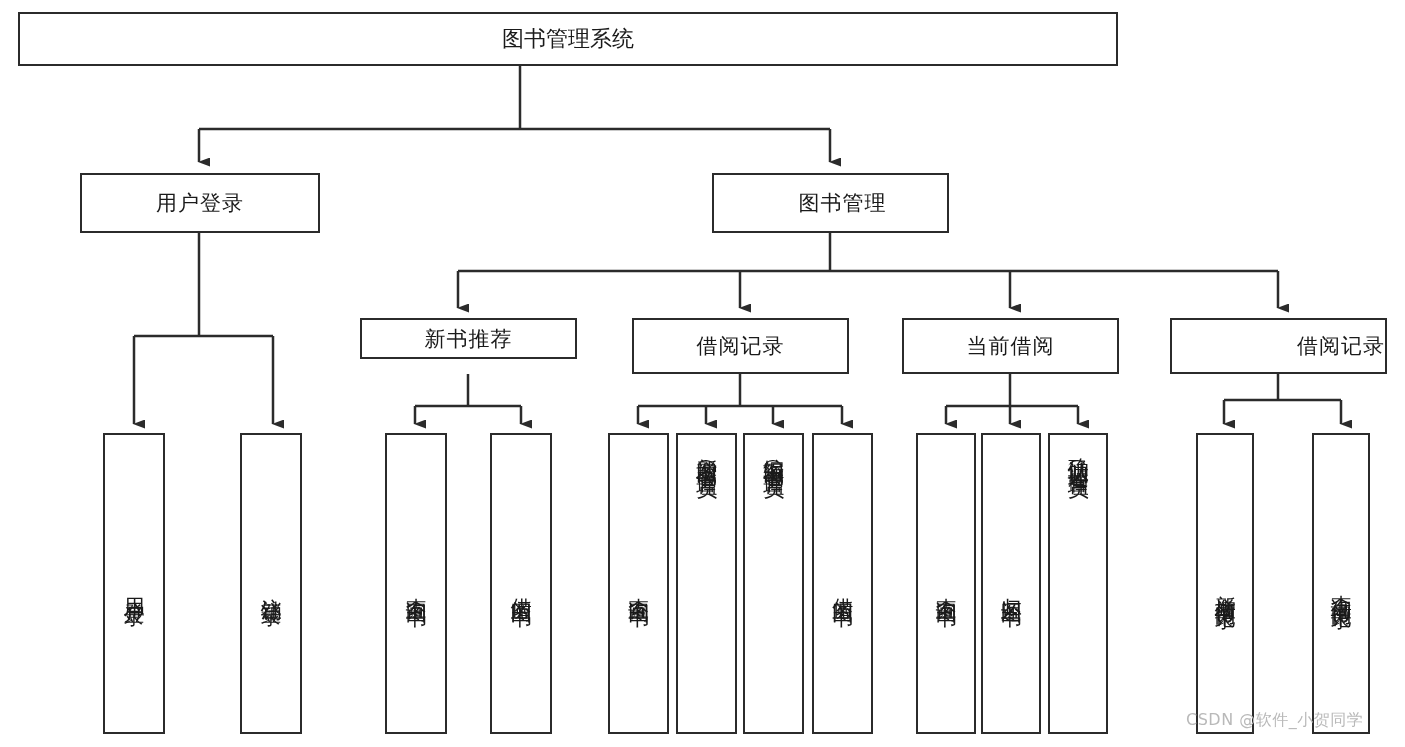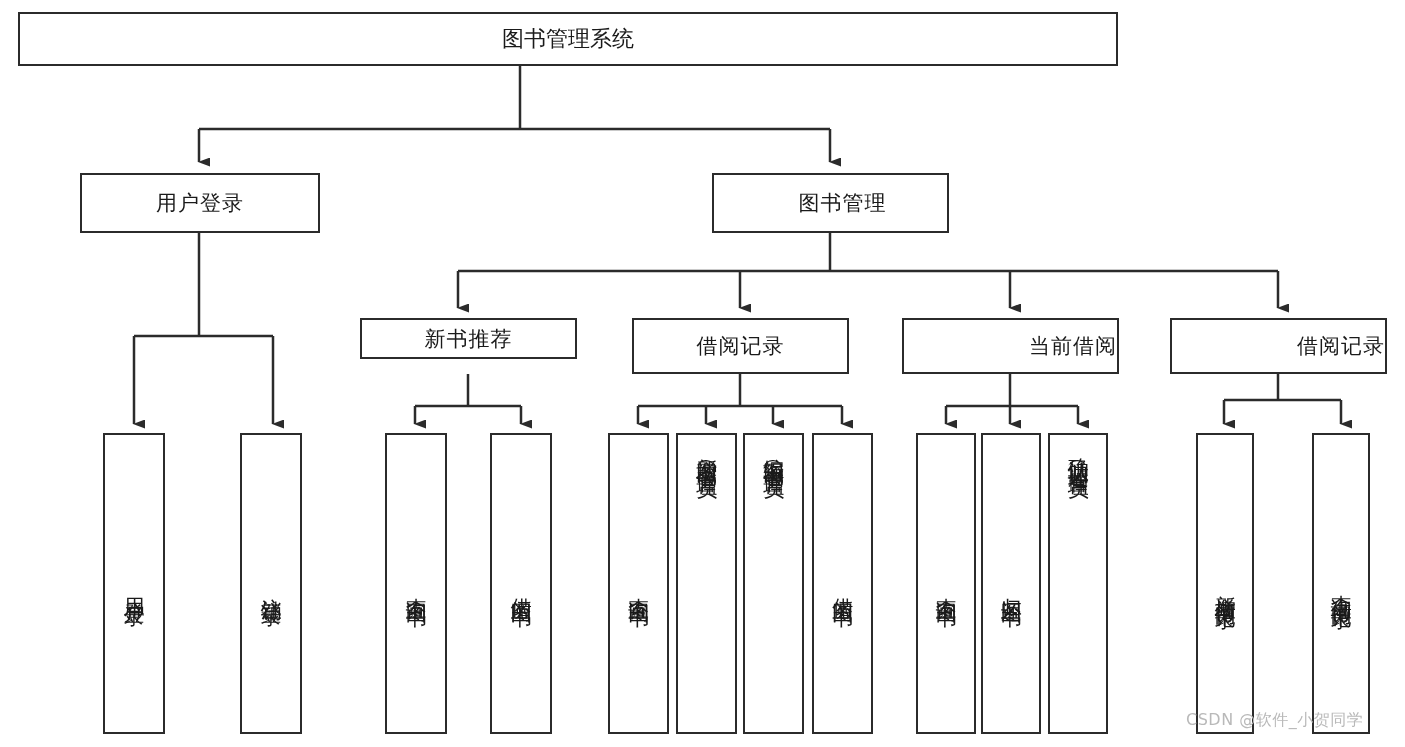--- a/index.html
+++ b/index.html
@@ -83,21 +83,21 @@
   <div class="node h" style="left:712px;top:173px;width:237px;height:60px;padding-left:24px;">
     <span>图书管理</span>
   </div>
 
   <div class="node h" style="left:360px;top:318px;width:217px;height:41px;">
     <span>新书推荐</span>
   </div>
   <div class="node h" style="left:632px;top:318px;width:217px;height:56px;">
     <span>借阅记录</span>
   </div>
-  <div class="node h" style="left:902px;top:318px;width:217px;height:56px;justify-content:flex-end;">
+  <div class="node h" style="left:902px;top:318px;width:217px;height:56px;">
     <span>当前借阅</span>
   </div>
   <div class="node h" style="left:1170px;top:318px;width:217px;height:56px;justify-content:flex-end;">
     <span>借阅记录</span>
   </div>
 
   <div class="node leaf" style="left:103px;top:433px;width:62px;height:301px;">
     <div class="leafwrap">
       <span class="vtext">用户登录</span>
     </div>

